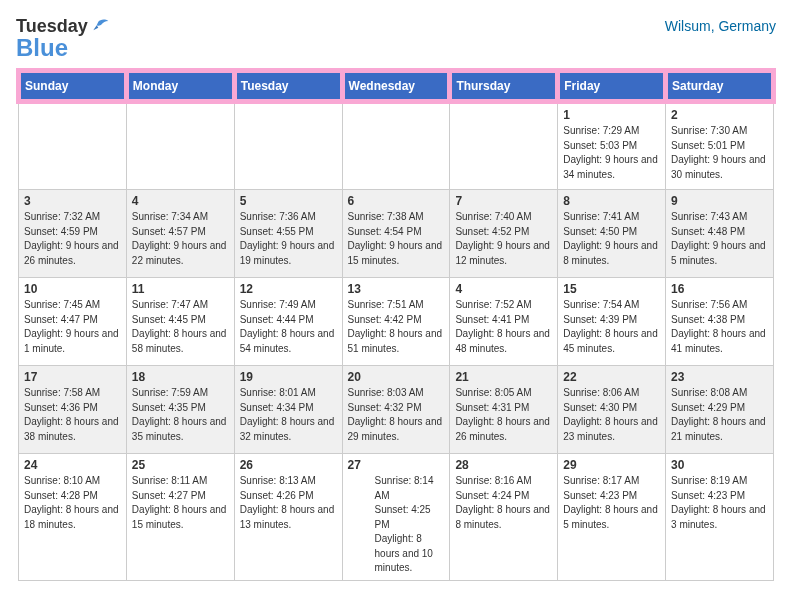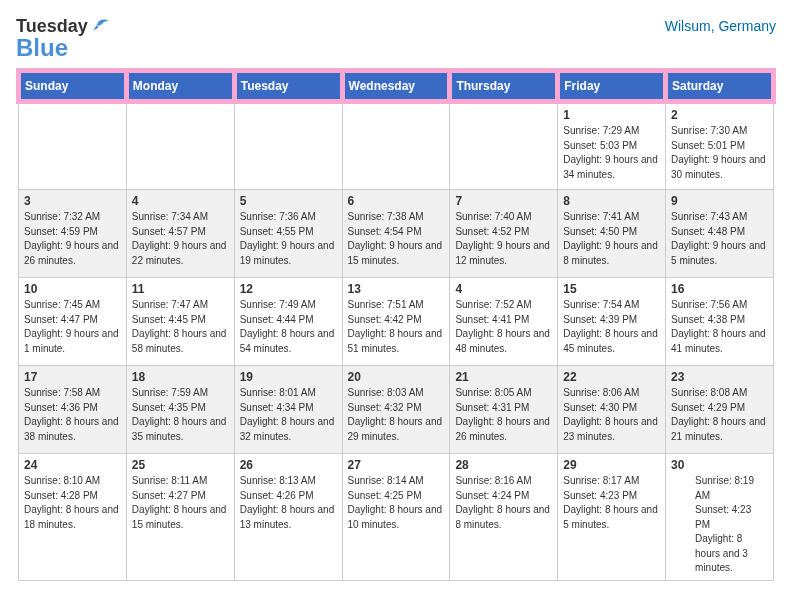--- a/index.html
+++ b/index.html
@@ -293,37 +293,37 @@
 Daylight: 8 hours and 15 minutes.</div>
         </td>
         <td>
           <span class="day-num">26</span>
           <div class="day-info" style="white-space: pre-line;">Sunrise: 8:13 AM
 Sunset: 4:26 PM
 Daylight: 8 hours and 13 minutes.</div>
         </td>
         <td>
           <span class="day-num">27</span>
-          <div class="day-info" style="white-space: pre-line;">Sunrise: 8:14 AM
+          <div class="day-info" style="white-space: pre-line; margin-left: 27px;">Sunrise: 8:14 AM
 Sunset: 4:25 PM
 Daylight: 8 hours and 10 minutes.</div>
         </td>
         <td>
           <span class="day-num">28</span>
           <div class="day-info" style="white-space: pre-line;">Sunrise: 8:16 AM
 Sunset: 4:24 PM
 Daylight: 8 hours and 8 minutes.</div>
         </td>
         <td>
           <span class="day-num">29</span>
           <div class="day-info" style="white-space: pre-line;">Sunrise: 8:17 AM
 Sunset: 4:23 PM
 Daylight: 8 hours and 5 minutes.</div>
         </td>
         <td>
           <span class="day-num">30</span>
-          <div class="day-info" style="white-space: pre-line; margin-left: 24px;">Sunrise: 8:19 AM
+          <div class="day-info" style="white-space: pre-line;">Sunrise: 8:19 AM
 Sunset: 4:23 PM
 Daylight: 8 hours and 3 minutes.</div>
         </td>
       </tr>
     </tbody>
 </table>
 
 </body></html>

